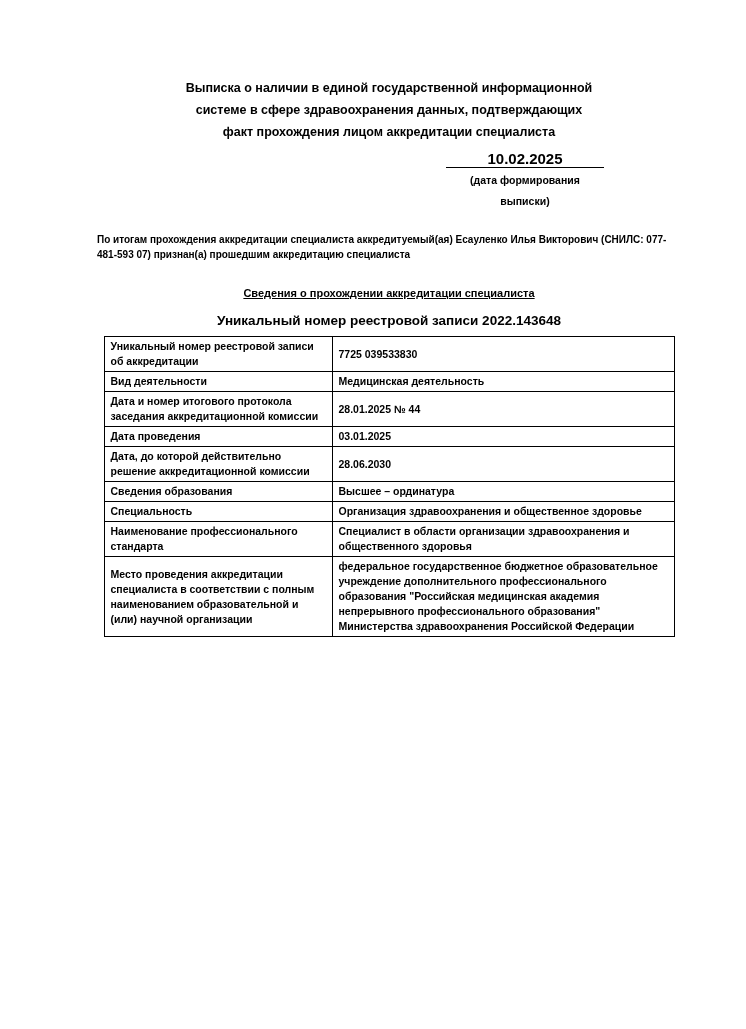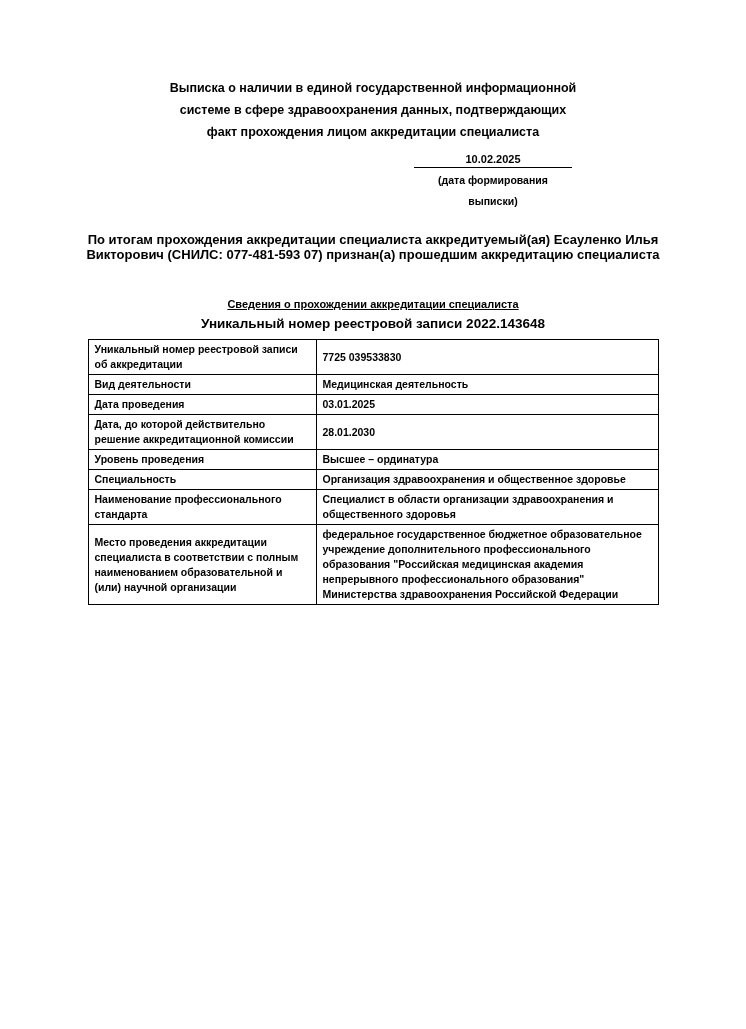--- a/index.html
+++ b/index.html
@@ -7,61 +7,62 @@
   .page {
     position: relative;
     width: 746px;
     height: 1029px;
     background: #ffffff;
     color: #000000;
     font-family: "Liberation Sans", sans-serif;
     font-weight: bold;
     overflow: hidden;
     padding-top: 77px;
+    padding-left: 32px;
   }
   .doc-title {
     width: 416px;
     margin: 0 auto;
     text-align: center;
     font-size: 12.5px;
     line-height: 22px;
   }
   .date-block {
     width: 158px;
     margin-left: 414px;
     margin-top: 9px;
     text-align: center;
   }
   .date-value {
-    font-size: 11px;
+    font-size: 15px;
     line-height: 14px;
     border-bottom: 1.5px solid #000;
     padding-bottom: 1px;
   }
   .date-caption {
     font-size: 10.5px;
     line-height: 21px;
     padding-top: 2px;
   }
   .intro {
     width: 584px;
     margin: 20px auto 0 auto;
-    text-align: center;
-    font-size: 13px;
+    text-align: left;
+    font-size: 10px;
     line-height: 15px;
   }
   .section-heading {
-    margin-top: 35px;
+    margin-top: 24px;
     text-align: center;
     font-size: 11px;
     line-height: 14px;
     text-decoration: underline;
   }
   .registry-heading {
-    margin-top: 4px;
+    margin-top: 12px;
     text-align: center;
     font-size: 13.5px;
     line-height: 17px;
   }
   table.info-table {
     width: 570px;
     margin: 7px auto 8px auto;
     border-collapse: collapse;
     table-layout: fixed;
   }
@@ -98,29 +99,33 @@
     <tbody id="table-body">
         <tr>
           <td class="label-cell">Уникальный номер реестровой записи об аккредитации</td>
           <td class="value-cell">7725 039533830</td>
         </tr>
         <tr>
           <td class="label-cell">Вид деятельности</td>
           <td class="value-cell">Медицинская деятельность</td>
         </tr>
         <tr>
+          <td class="label-cell">Дата и номер итогового протокола заседания аккредитационной комиссии</td>
+          <td class="value-cell">28.01.2025 № 44</td>
+        </tr>
+        <tr>
           <td class="label-cell">Дата проведения</td>
           <td class="value-cell">03.01.2025</td>
         </tr>
         <tr>
           <td class="label-cell">Дата, до которой действительно решение аккредитационной комиссии</td>
-          <td class="value-cell">28.01.2030</td>
+          <td class="value-cell">28.06.2030</td>
         </tr>
         <tr>
-          <td class="label-cell">Уровень проведения</td>
+          <td class="label-cell">Сведения образования</td>
           <td class="value-cell">Высшее – ординатура</td>
         </tr>
         <tr>
           <td class="label-cell">Специальность</td>
           <td class="value-cell">Организация здравоохранения и общественное здоровье</td>
         </tr>
         <tr>
           <td class="label-cell">Наименование профессионального стандарта</td>
           <td class="value-cell">Специалист в области организации здравоохранения и общественного здоровья</td>
         </tr>

